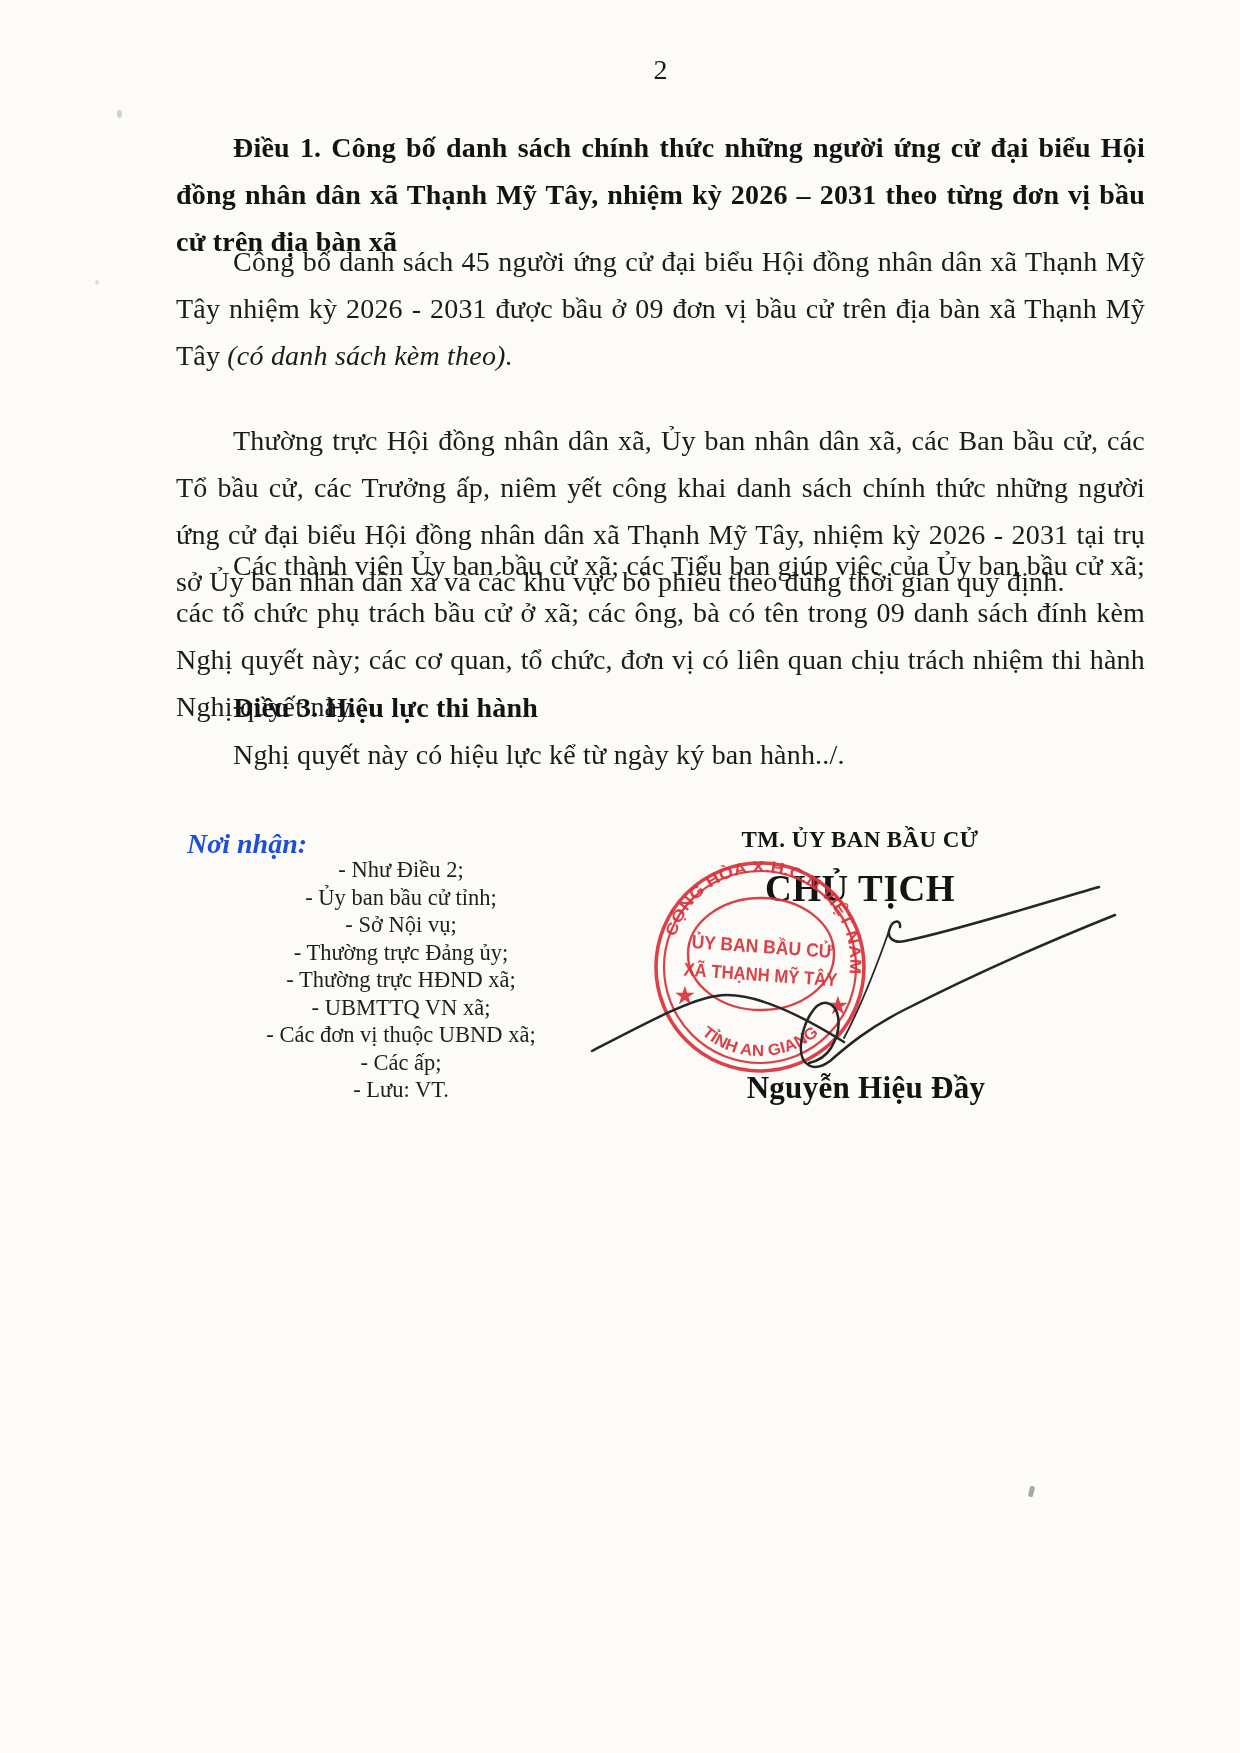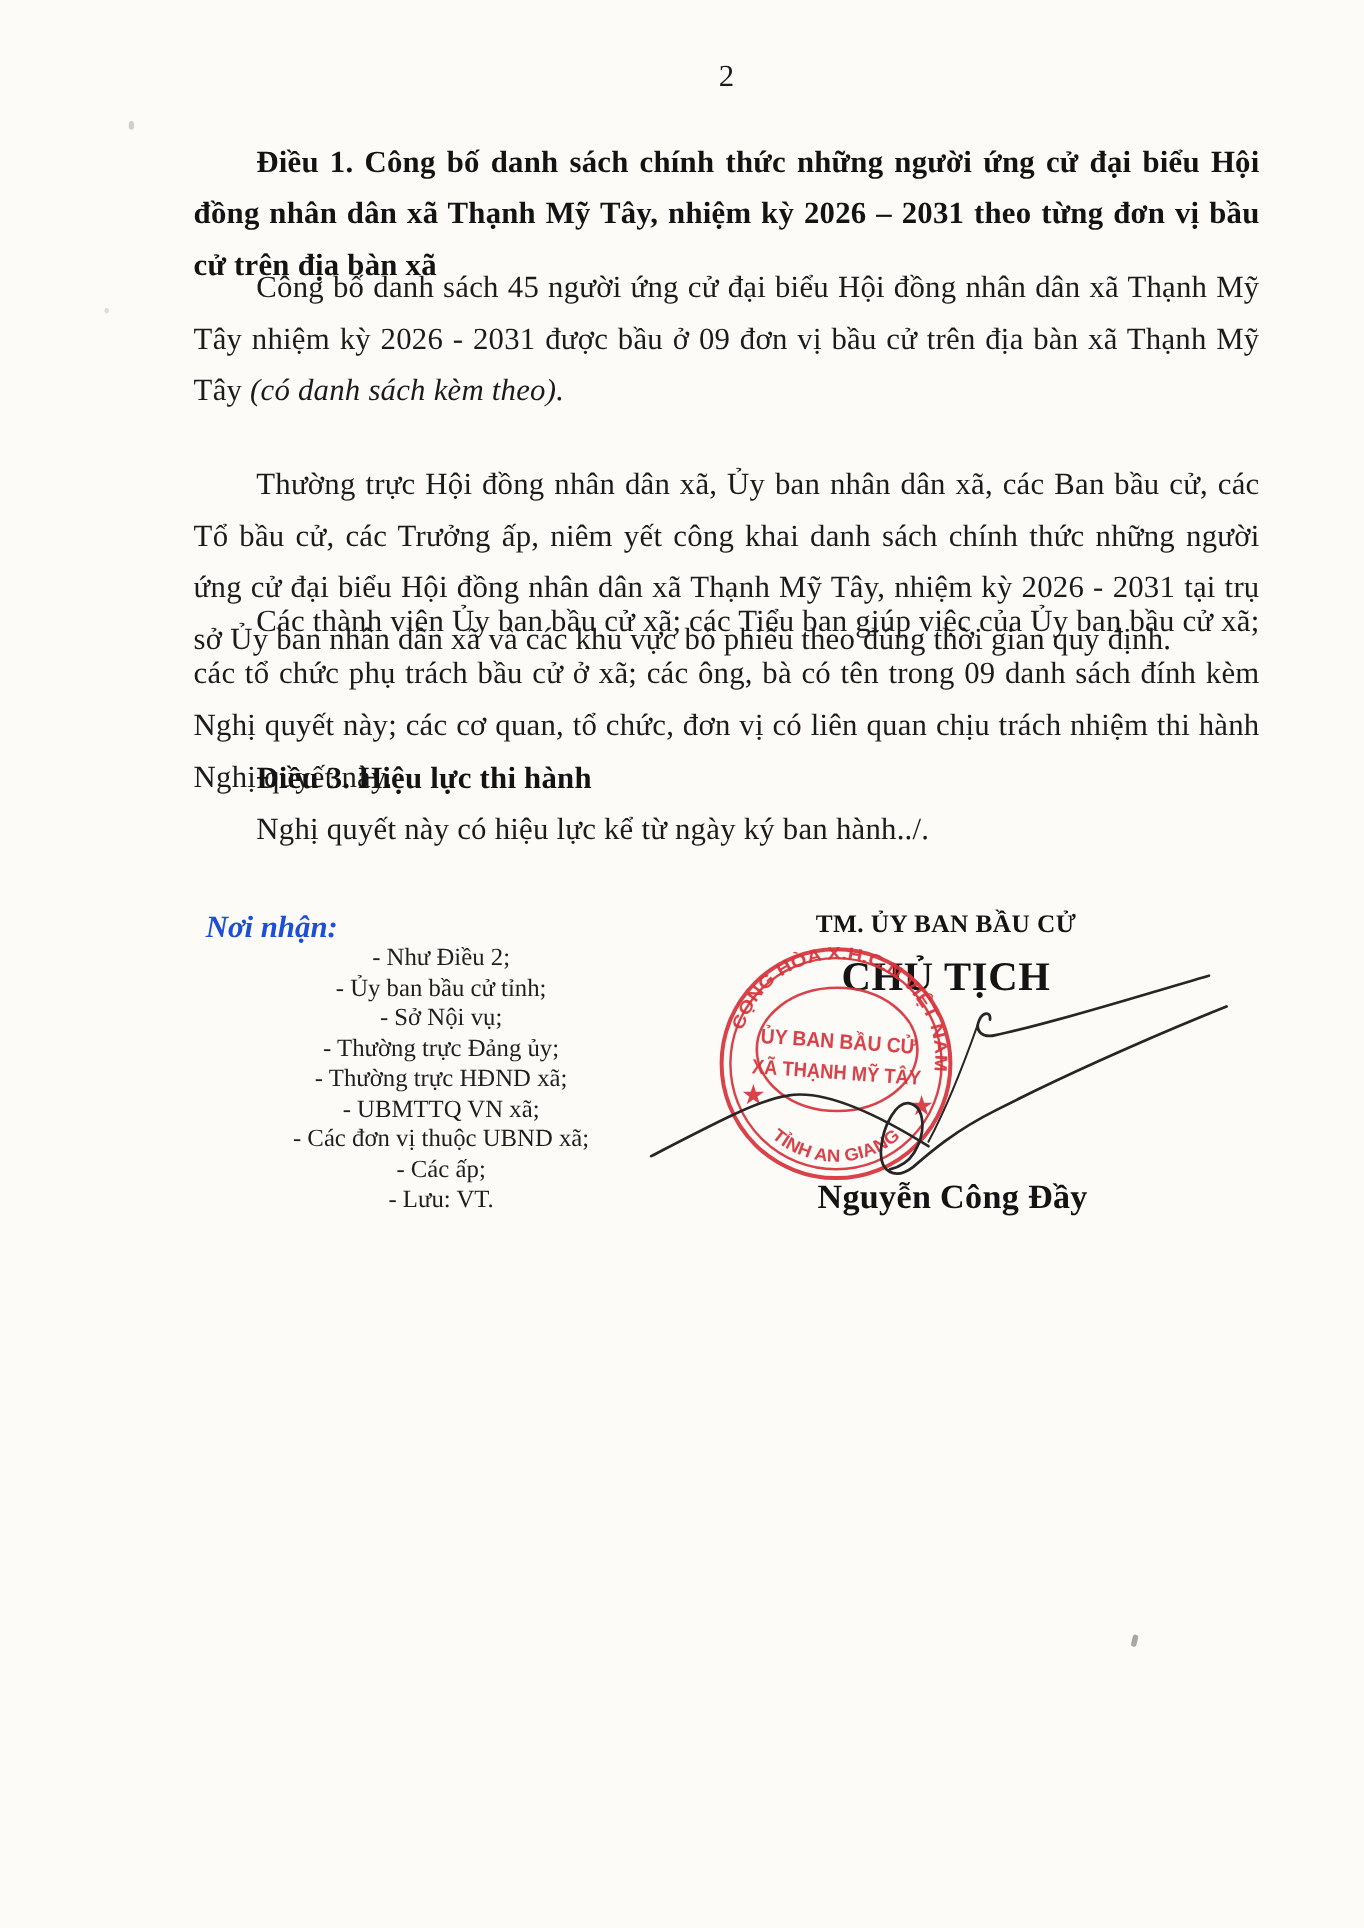--- a/index.html
+++ b/index.html
@@ -130,19 +130,19 @@
 
   <svg class="signature-svg" viewBox="540 855 620 230">
     <g fill="none" stroke="#262626" stroke-width="2.5" stroke-linecap="round">
       <path d="M 1099,887 C 1030,907 958,930 905,941 C 893,944 886,937 890,928 C 893,920 901,919 900,927"></path>
       <path d="M 889,931 C 877,965 860,1008 844,1038" stroke-width="1.8"></path>
       <path d="M 1115,915 C 1035,947 955,984 906,1009 C 868,1028 846,1047 830,1061 C 814,1073 799,1066 801,1044 C 803,1022 815,1001 827,1003 C 840,1006 843,1028 831,1048 C 826,1056 818,1061 809,1063"></path>
       <path d="M 592,1051 C 648,1022 689,1000 716,996 C 748,990 796,1012 844,1042"></path>
     </g>
   </svg>
 
-  <div class="sig-name">Nguyễn Công Đầy</div>
+  <div class="sig-name">Nguyễn Hiệu Đầy</div>
 
   <div class="speck-a"></div>
   <div class="speck-b"></div>
   <div class="speck-c"></div>
 
 </div>
 
 </body></html>

